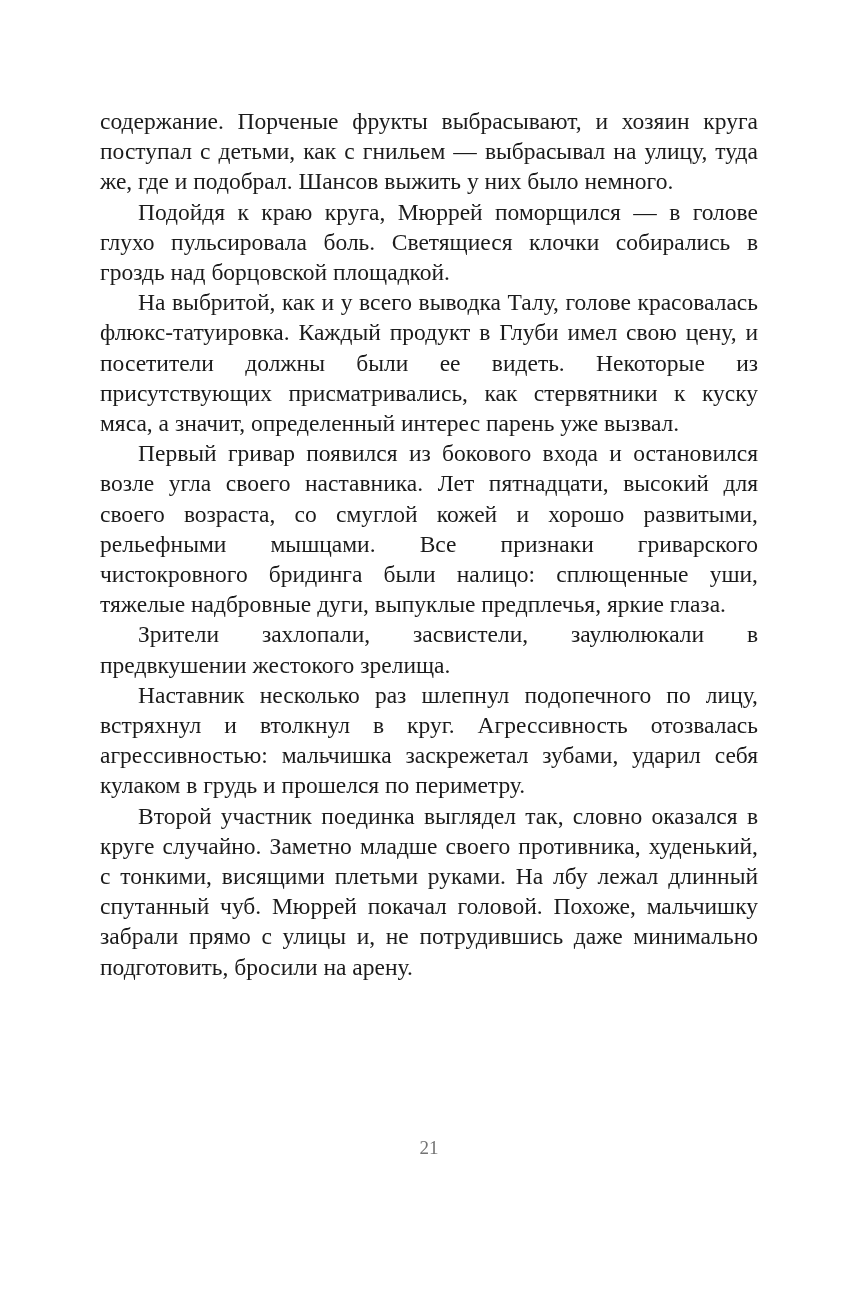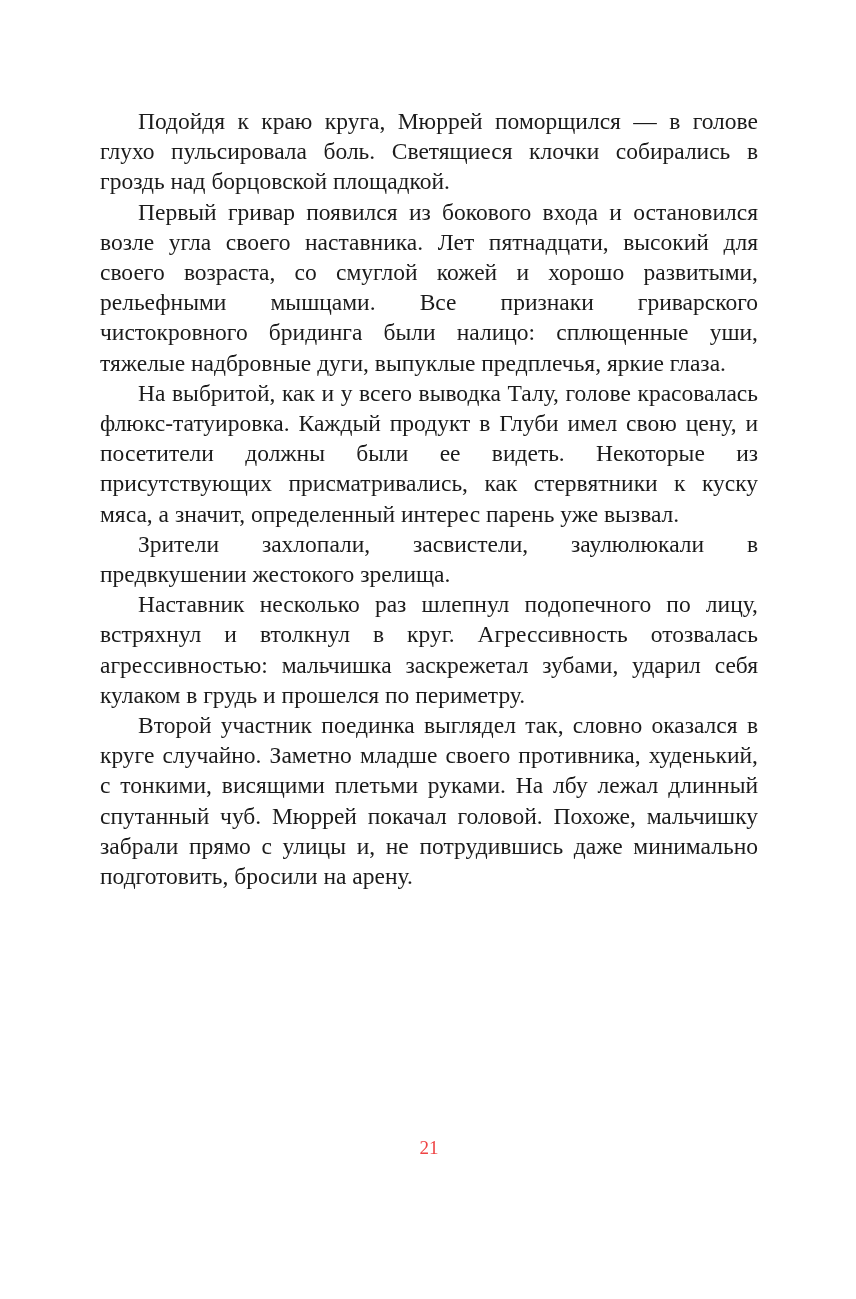--- a/index.html
+++ b/index.html
@@ -37,29 +37,30 @@
     text-indent: 0;
   }
   .page-number {
     position: absolute;
     left: 100px;
     top: 1136px;
     width: 658px;
     text-align: center;
     font-size: 19px;
     line-height: 24px;
-    color: #ef4444;
+    color: #737373;
   }
 </style>
 </head>
 <body>
 
 <div class="book-page">
   <div class="text-block">
+    <p class="no-indent">содержание. Порченые фрукты выбрасывают, и хозяин круга поступал с детьми, как с гнильем — выбрасывал на улицу, туда же, где и подобрал. Шансов выжить у них было немного.</p>
     <p>Подойдя к краю круга, Мюррей поморщился — в голове глухо пульсировала боль. Светящиеся клочки собирались в гроздь над борцовской площадкой.</p>
+    <p>На выбритой, как и у всего выводка Талу, голове красовалась флюкс-татуировка. Каждый продукт в Глуби имел свою цену, и посетители должны были ее видеть. Некоторые из присутствующих присматривались, как стервятники к куску мяса, а значит, определенный интерес парень уже вызвал.</p>
     <p>Первый гривар появился из бокового входа и остановился возле угла своего наставника. Лет пятнадцати, высокий для своего возраста, со смуглой кожей и хорошо развитыми, рельефными мышцами. Все признаки гриварского чистокровного бридинга были налицо: сплющенные уши, тяжелые надбровные дуги, выпуклые предплечья, яркие глаза.</p>
-    <p>На выбритой, как и у всего выводка Талу, голове красовалась флюкс-татуировка. Каждый продукт в Глуби имел свою цену, и посетители должны были ее видеть. Некоторые из присутствующих присматривались, как стервятники к куску мяса, а значит, определенный интерес парень уже вызвал.</p>
     <p>Зрители захлопали, засвистели, заулюлюкали в предвкушении жестокого зрелища.</p>
     <p>Наставник несколько раз шлепнул подопечного по лицу, встряхнул и втолкнул в круг. Агрессивность отозвалась агрессивностью: мальчишка заскрежетал зубами, ударил себя кулаком в грудь и прошелся по периметру.</p>
     <p>Второй участник поединка выглядел так, словно оказался в круге случайно. Заметно младше своего противника, худенький, с тонкими, висящими плетьми руками. На лбу лежал длинный спутанный чуб. Мюррей покачал головой. Похоже, мальчишку забрали прямо с улицы и, не потрудившись даже минимально подготовить, бросили на арену.</p>
   </div>
   <div class="page-number">21</div>
 </div>
 
 </body></html>

